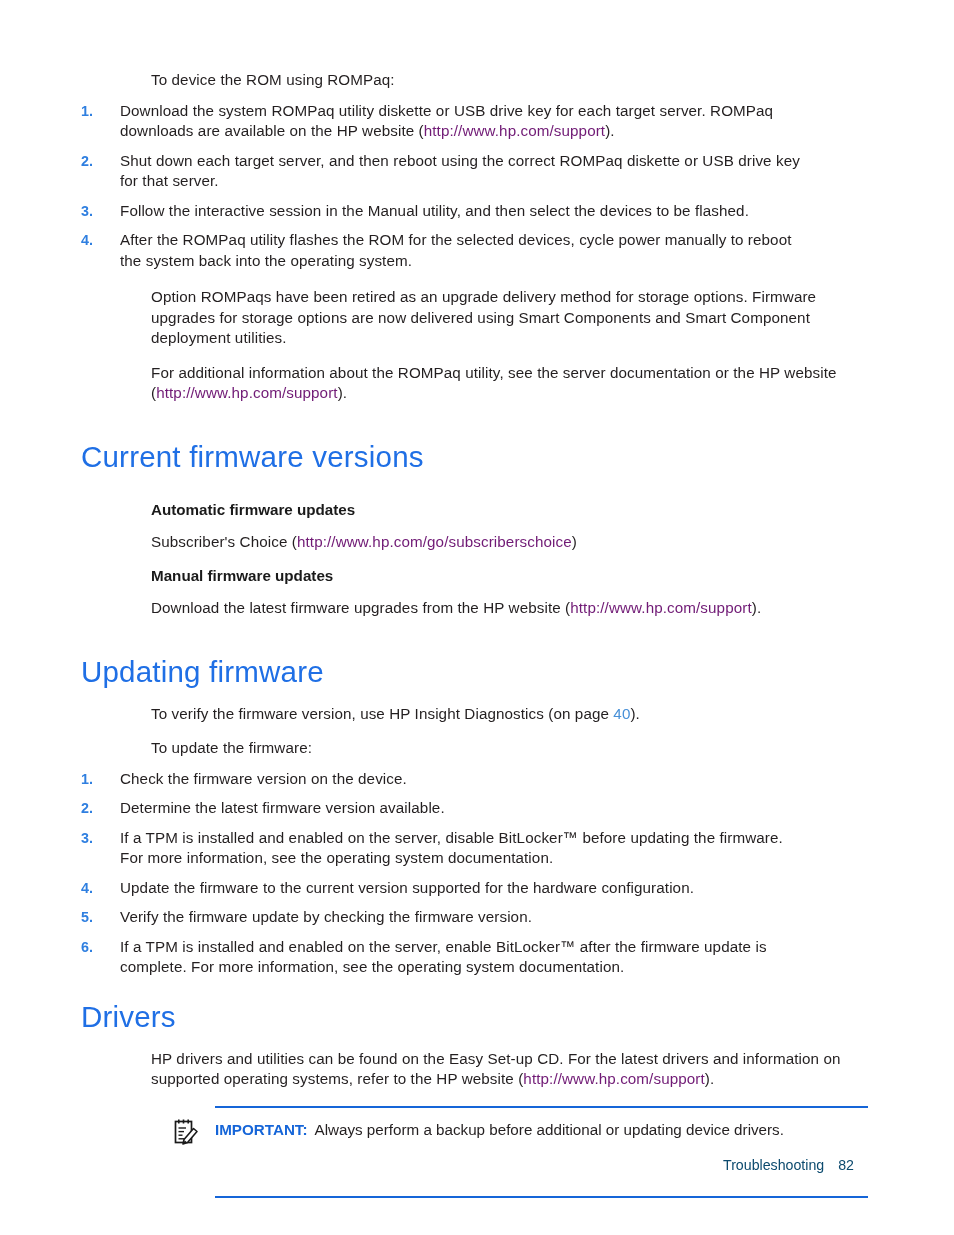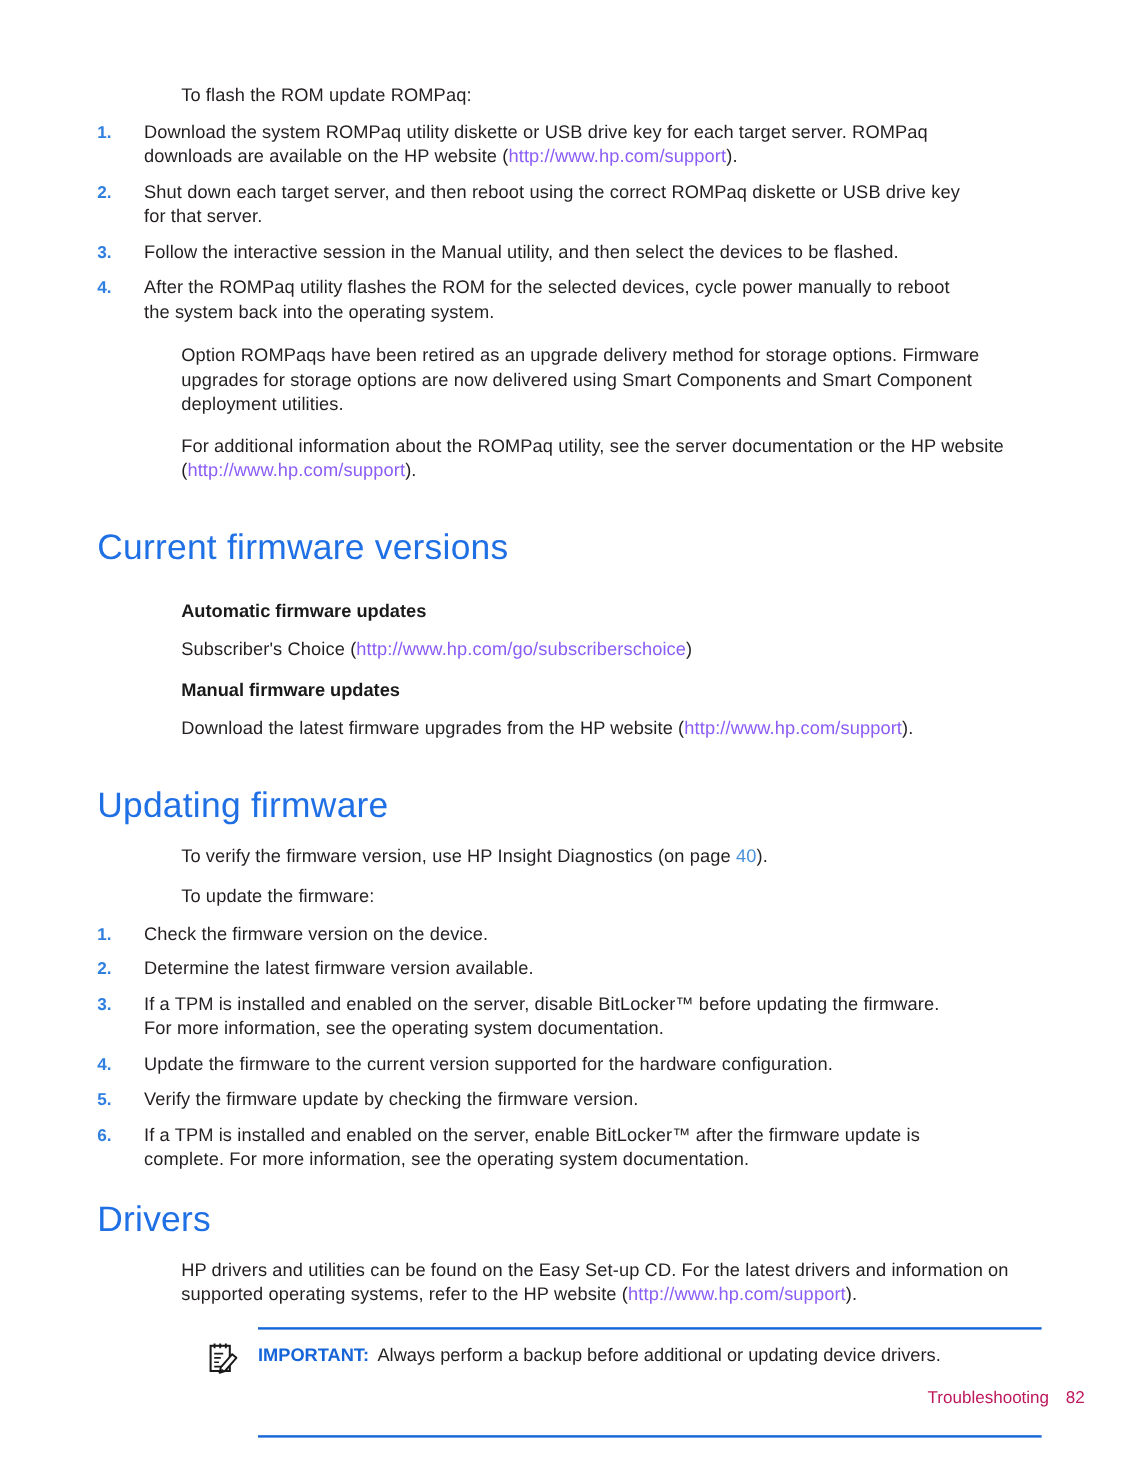--- a/index.html
+++ b/index.html
@@ -89,21 +89,21 @@
     left: 0;
     top: 0;
     width: 26px;
     color: #2f7fe0;
     font-weight: bold;
     font-size: 14.3px;
   }
 
   
   a.link, span.link {
-    color: #8b5cf6;
+    color: #701a75;
     text-decoration: none;
   }
   span.pageref {
     color: #4790d8;
   }
 
   
   .note {
     position: relative;
     margin-left: 70px;
@@ -142,43 +142,43 @@
     margin-top: 20px;
   }
 
   
   .footer {
     position: absolute;
     left: 0;
     top: 1157px;
     width: 954px;
     text-align: right;
-    padding-right: 50px;
+    padding-right: 100px;
     box-sizing: border-box;
     font-size: 14.2px;
-    color: #be185d;
+    color: #0c4a6e;
   }
   .footer .fpage {
     margin-left: 14px;
   }
 
   
   .gap-after-list { height: 16px; }
   .h1-gap-top { height: 22px; }
   .h1-gap-bottom { height: 15px; }
 </style>
 </head>
 <body>
 
 <div class="page">
 
   <div class="content">
 
     <div class="body-block">
-      <p class="para tight">To flash the ROM update ROMPaq:</p>
+      <p class="para tight">To device the ROM using ROMPaq:</p>
     </div>
 
     <ol class="steps body-block">
       <li>
         <span class="num">1.</span><span>Download the system ROMPaq utility diskette or USB drive key for each target server. ROMPaq downloads are available on the HP website (</span><a class="link" href="#">http://www.hp.com/support</a><span>).</span>
       </li>
       <li>
         <span class="num">2.</span><span>Shut down each target server, and then reboot using the correct ROMPaq diskette or USB drive key for that server.</span>
       </li>
       <li>

